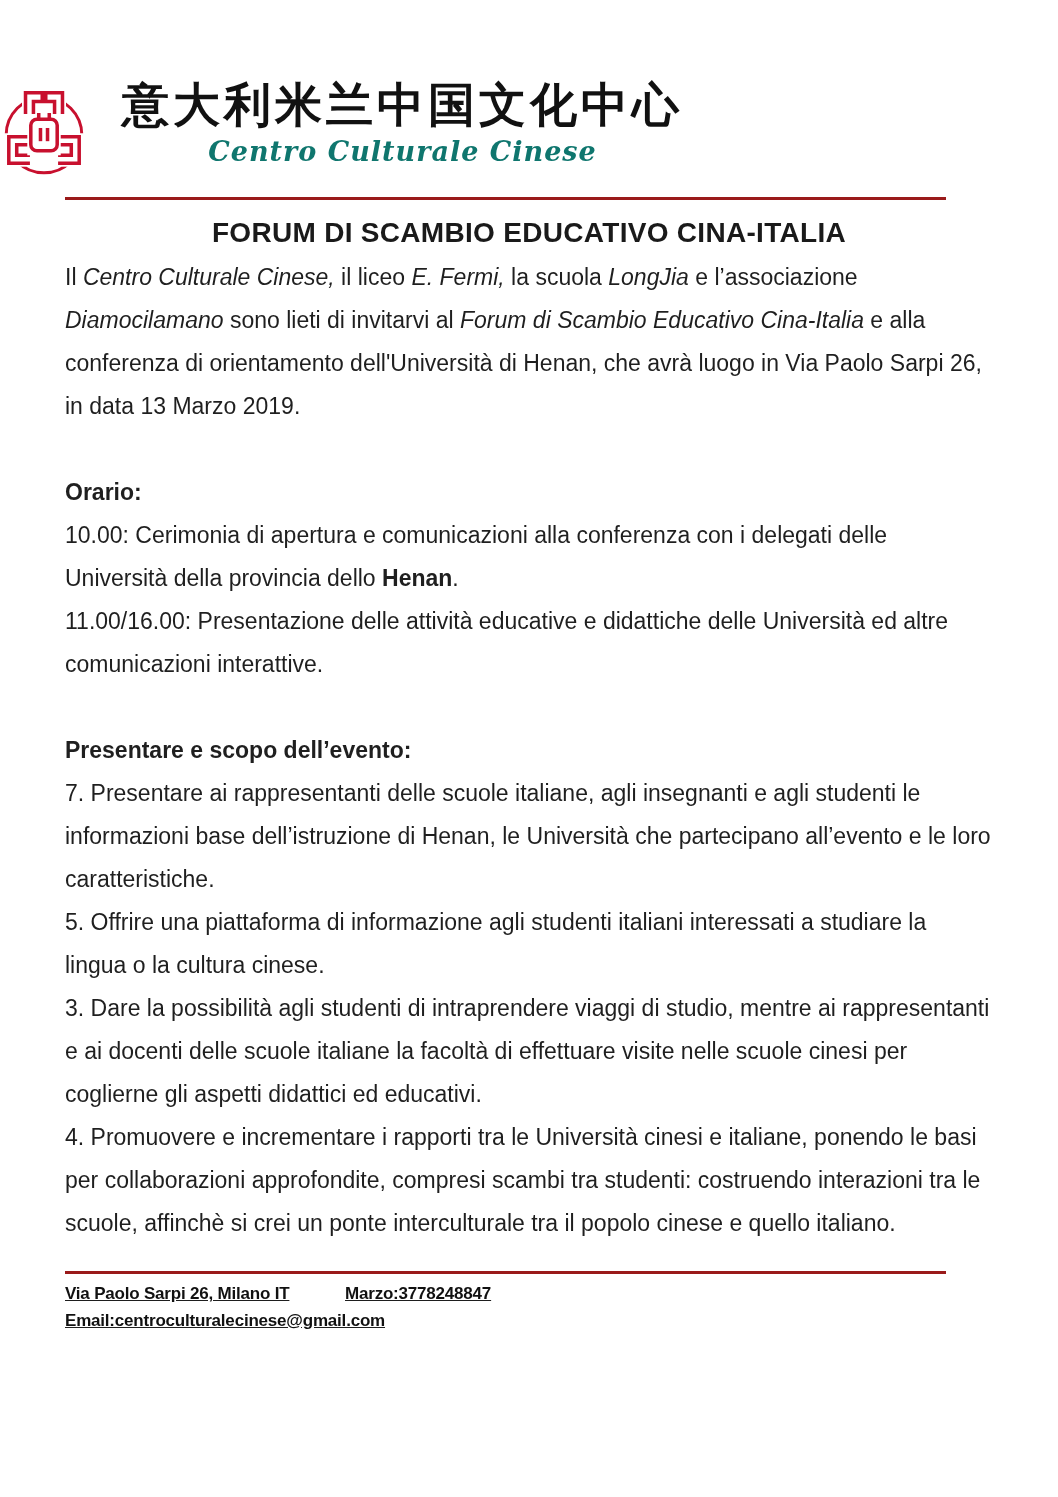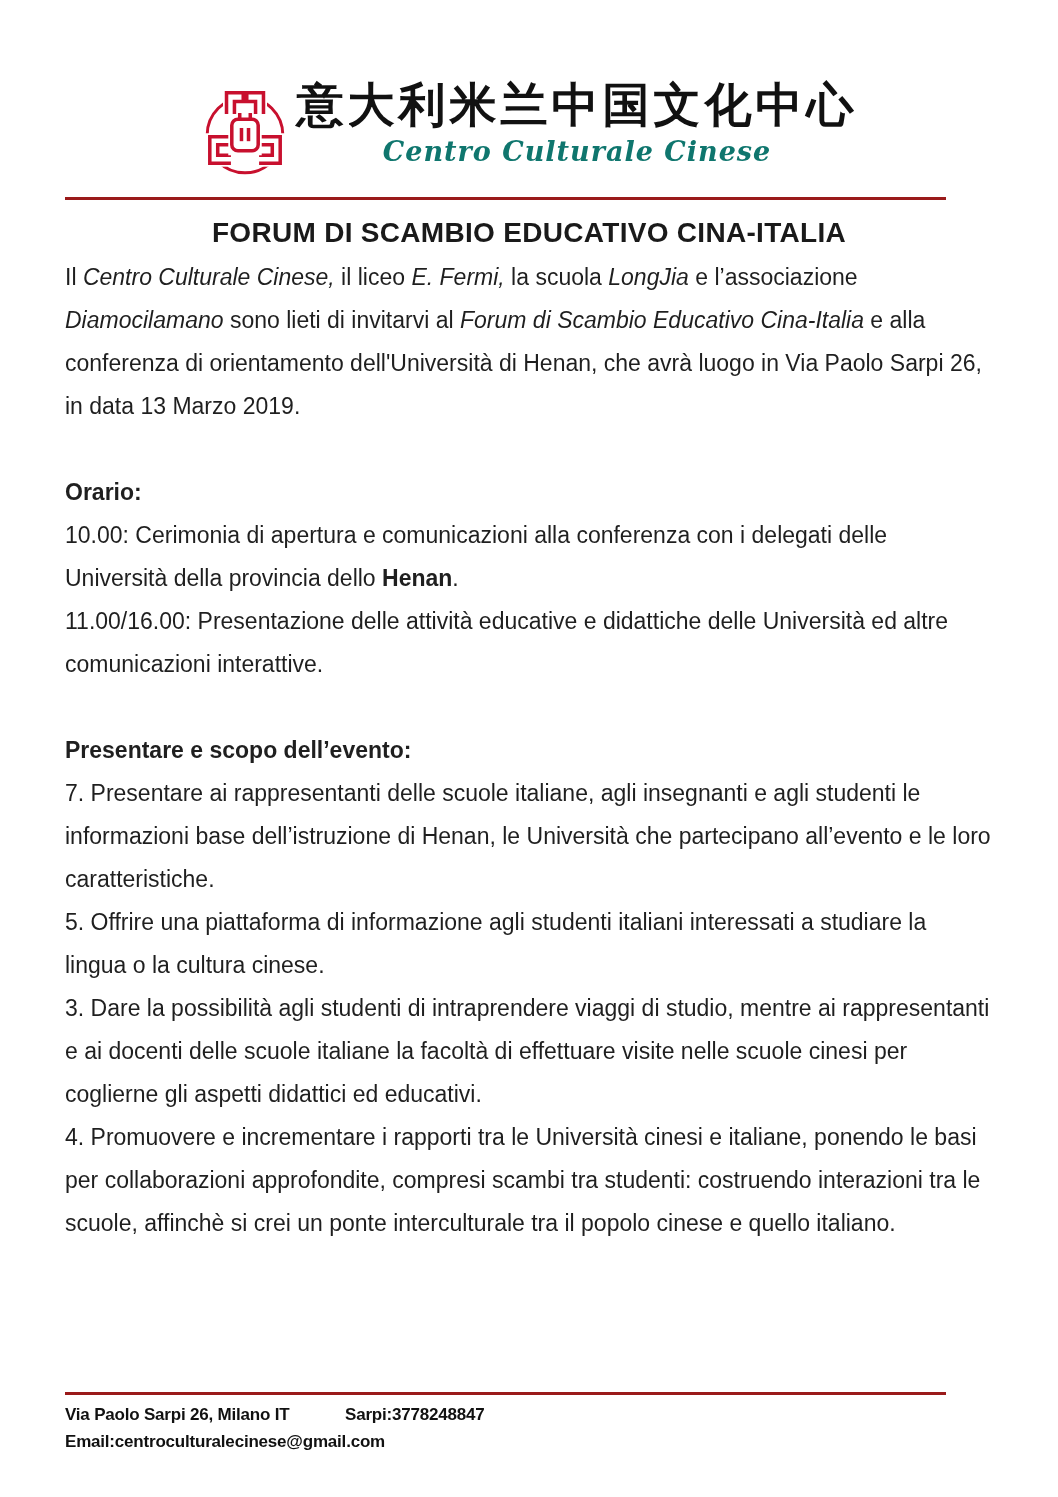--- a/index.html
+++ b/index.html
@@ -6,21 +6,21 @@
   html,body { background:#e9e9e9; }
   .page {
     position:relative; width:1058px; height:1497px; margin:0 auto;
     background:#ffffff; color:#1e1e1e;
     font-family:"Liberation Sans", sans-serif;
     overflow:hidden;
   }
   
   .header {
     margin-top:78px;
-    display:flex; justify-content:center; align-items:flex-start; gap:8px;
+    display:flex; align-items:flex-start; gap:34px;
   }
   .logo-wrap { flex:0 0 auto; margin-top:4px; }
   .header-text { text-align:center; }
   .chinese-title {
     font-size:47px; font-weight:bold; line-height:1.15; letter-spacing:4px;
     color:#111111; font-family:"Liberation Serif", serif;
     white-space:nowrap;
   }
   .script-title {
     margin-top:4px; font-family:"DejaVu Serif", serif;
@@ -39,21 +39,21 @@
   .content {
     margin:7px 66px 0 65px; 
     font-size:23px; line-height:43px; color:#1f1f1f;
   }
   .content p { margin:0; }
   .spacer-line { height:43px; }
   .section-heading { font-weight:bold; }
   .content i { font-style:italic; }
   .content b { font-weight:bold; }
   
-  .footer { position:absolute; left:65px; top:1392px; width:881px; }
+  .footer { position:absolute; left:65px; top:1271px; width:881px;text-decoration:underline; }
   .footer-rule { height:3px; background:#9a1a1a; border:0; margin:0; }
   .footer-grid {
     margin-top:7px;
     display:grid; grid-template-columns:280px auto;
     column-gap:0; row-gap:1px;
     font-size:17px; font-weight:bold; color:#111111;
     line-height:26px; letter-spacing:-0.2px;
   }
 </style>
 </head>
@@ -116,18 +116,18 @@
     <p>7. Presentare ai rappresentanti delle scuole italiane, agli insegnanti e agli studenti le informazioni base dell’istruzione di Henan, le Università che partecipano all’evento e le loro caratteristiche.</p>
     <p>5. Offrire una piattaforma di informazione agli studenti italiani interessati a studiare la lingua o la cultura cinese.</p>
     <p>3. Dare la possibilità agli studenti di intraprendere viaggi di studio, mentre ai rappresentanti e ai docenti delle scuole italiane la facoltà di effettuare visite nelle scuole cinesi per coglierne gli aspetti didattici ed educativi.</p>
     <p>4. Promuovere e incrementare i rapporti tra le Università cinesi e italiane, ponendo le basi per collaborazioni approfondite, compresi scambi tra studenti: costruendo interazioni tra le scuole, affinchè si crei un ponte interculturale tra il popolo cinese e quello italiano.</p>
   </div>
 
   <div class="footer">
     <hr class="footer-rule">
     <div class="footer-grid">
       <div>Via Paolo Sarpi 26, Milano IT</div>
-      <div>Sarpi:3778248847</div>
+      <div>Marzo:3778248847</div>
       <div>Email:centroculturalecinese@gmail.com</div>
     </div>
   </div>
 
 </div>
 
 </body></html>

